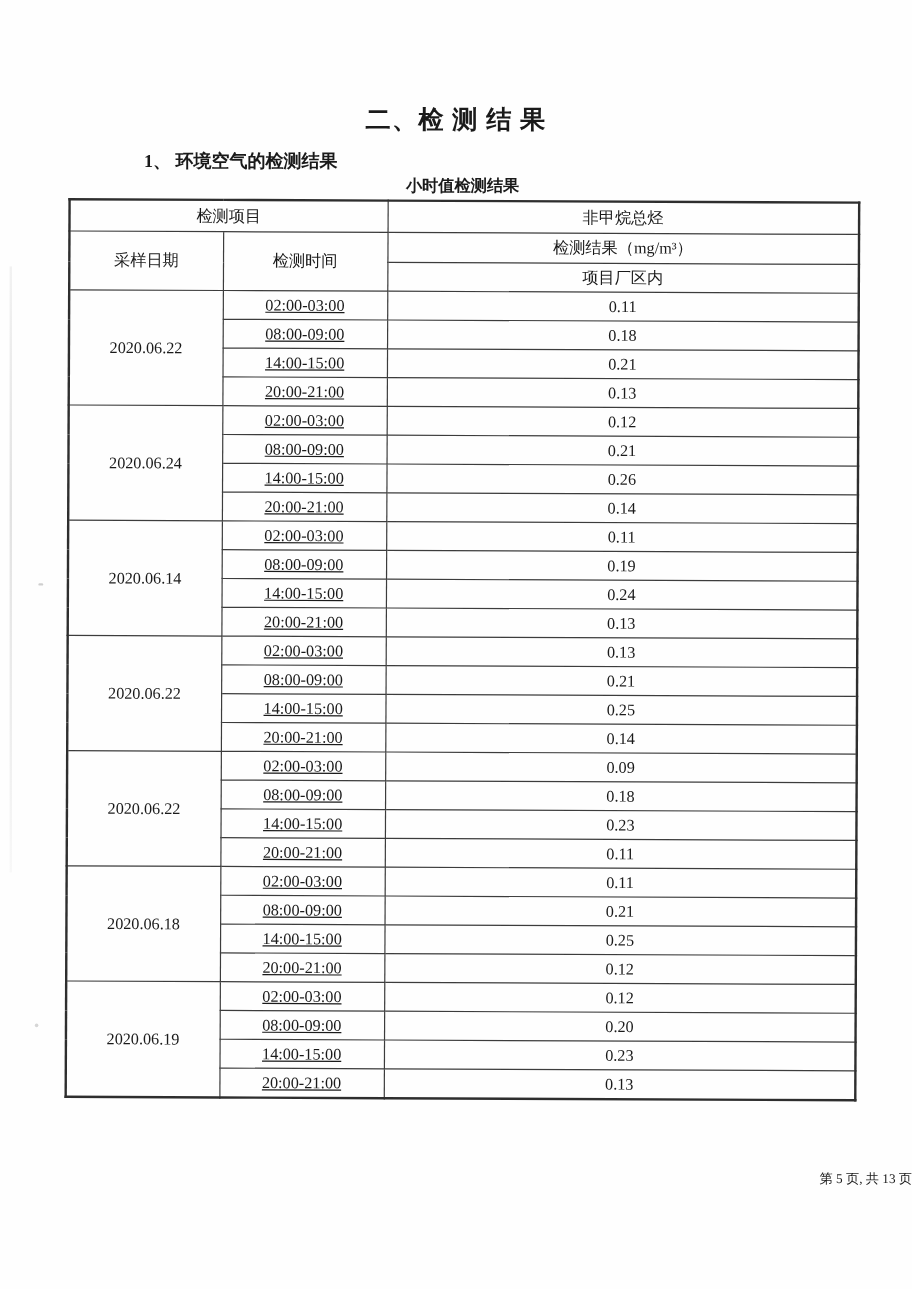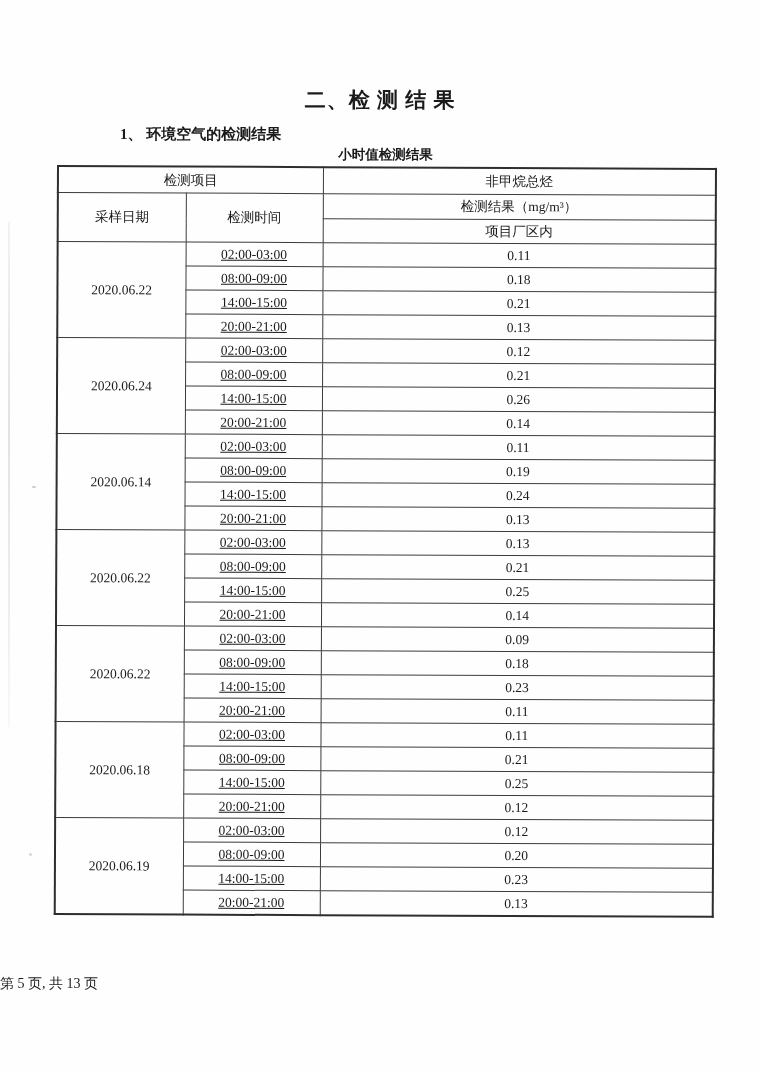--- a/index.html
+++ b/index.html
@@ -46,21 +46,21 @@
   td.value-cell { font-size:14px; }
   
   .scan-edge-line {
     position:absolute; left:8px; top:222px; width:2px; height:505px;
     background:linear-gradient(180deg,#f2f2f2,#e2e2e2 40%,#ededed 75%,#f8f8f8);
   }
   .scan-speck-1 { position:absolute; left:32px; top:486px; width:4px; height:2px; background:#cfcfcf; border-radius:1px; }
   .scan-speck-2 { position:absolute; left:29px; top:853px; width:3px; height:3px; background:#d6d6d6; border-radius:2px; }
   .page-footer {
     position:absolute; top:975px; left:0; width:760px;
-    text-align:left; font-size:14px; white-space:pre;
+    text-align:right; font-size:11px; white-space:pre;
   }
 </style>
 </head>
 <body>
 
 <div class="page">
 
   <div class="scan-edge-line"></div>
   <div class="scan-speck-1"></div>
   <div class="scan-speck-2"></div>

